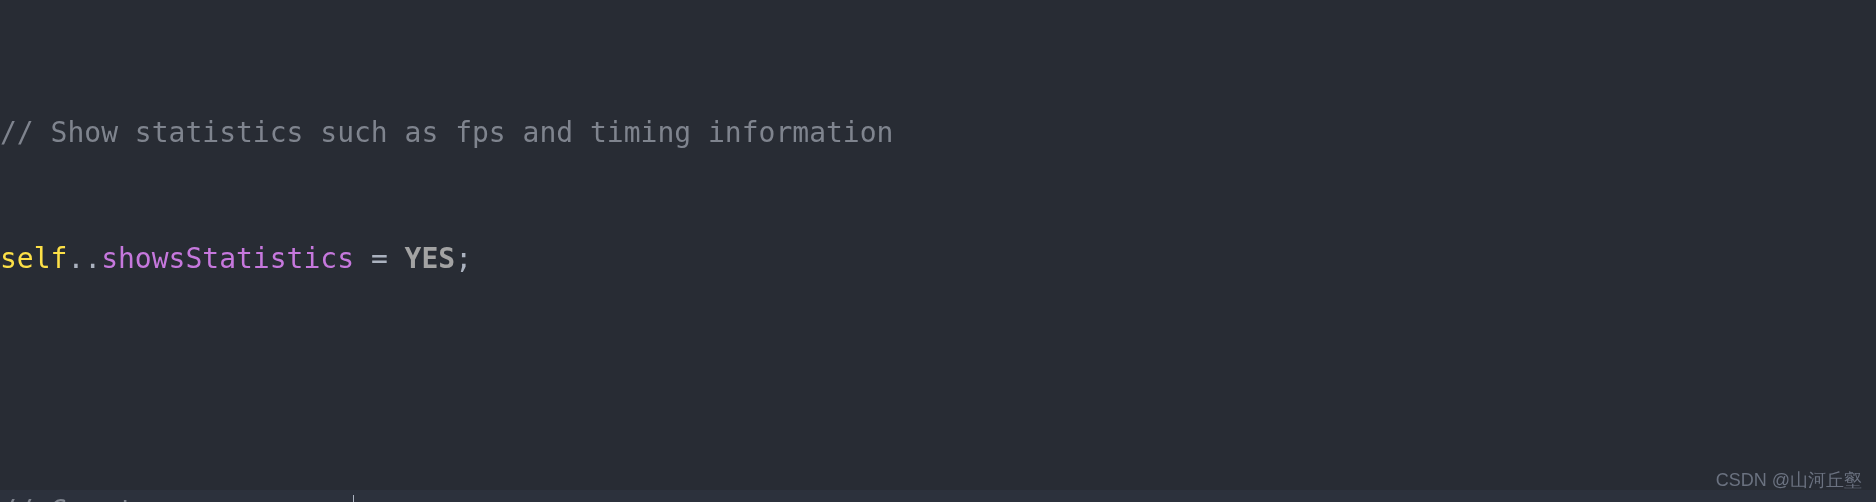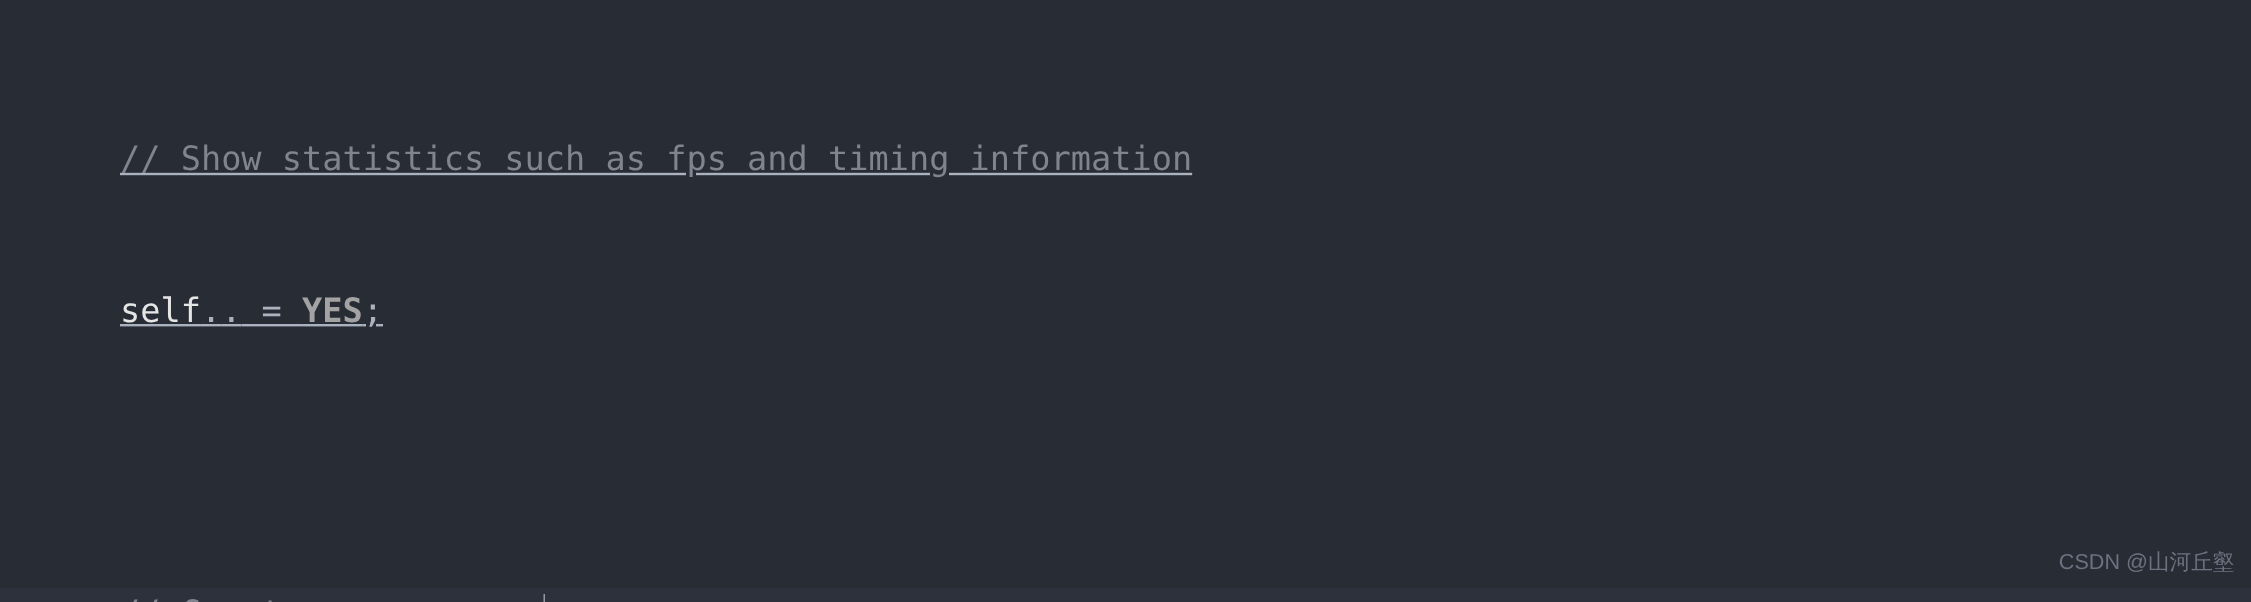--- a/index.html
+++ b/index.html
@@ -20,59 +20,57 @@
     }
     .code-container {
       padding-top: 28px;
       padding-left: 0;
       white-space: pre;
     }
     .line {
       height: 42px;
       display: flex;
       align-items: center;
-      padding-left: 100px;
-      text-decoration: underline;
     }
     .line.highlighted {
       background-color: #2c313c;
     }
     .comment { color: #7f848e; }
-    .keyword-self { color: #e5e5e5; font-weight: 500; text-align: center; }
+    .keyword-self { color: #fde047; font-weight: 500; text-align: center; }
     .punctuation { color: #abb2bf; }
     .property { color: #e06c75; }
     .method { color: #c678dd; }
     .operator { color: #abb2bf; }
     .constant { color: #a3a3a3; font-weight: 600; }
     .cursor {
       display: inline-block;
       width: 1px;
       height: 32px;
       background-color: #abb2bf;
       vertical-align: middle;
       margin-left: -1px;
     }
     .watermark {
       position: absolute;
-      bottom: 20px;
+      bottom: 8px;
       right: 14px;
       font-size: 18px;
       color: #6b7280;
       font-family: sans-serif;
     }
   </style>
 </head>
 <body>
 
 <div class="code-container">
   <div class="line">
     <span class="comment">// Show statistics such as fps and timing information</span>
   </div>
   <div class="line">
-    <span class="keyword-self">self</span><span class="punctuation">.</span><span class="punctuation">.</span><span class="operator"> = </span><span class="constant">YES</span><span class="punctuation">;</span>
+    <span class="keyword-self">self</span><span class="punctuation">.</span><span class="punctuation">.</span><span class="method">showsStatistics</span><span class="operator"> = </span><span class="constant">YES</span><span class="punctuation">;</span>
   </div>
   <div class="line"></div>
   <div class="line highlighted">
     <span class="comment">// Create a new scene</span><span class="cursor"></span>
   </div>
   
   
   
   
   

